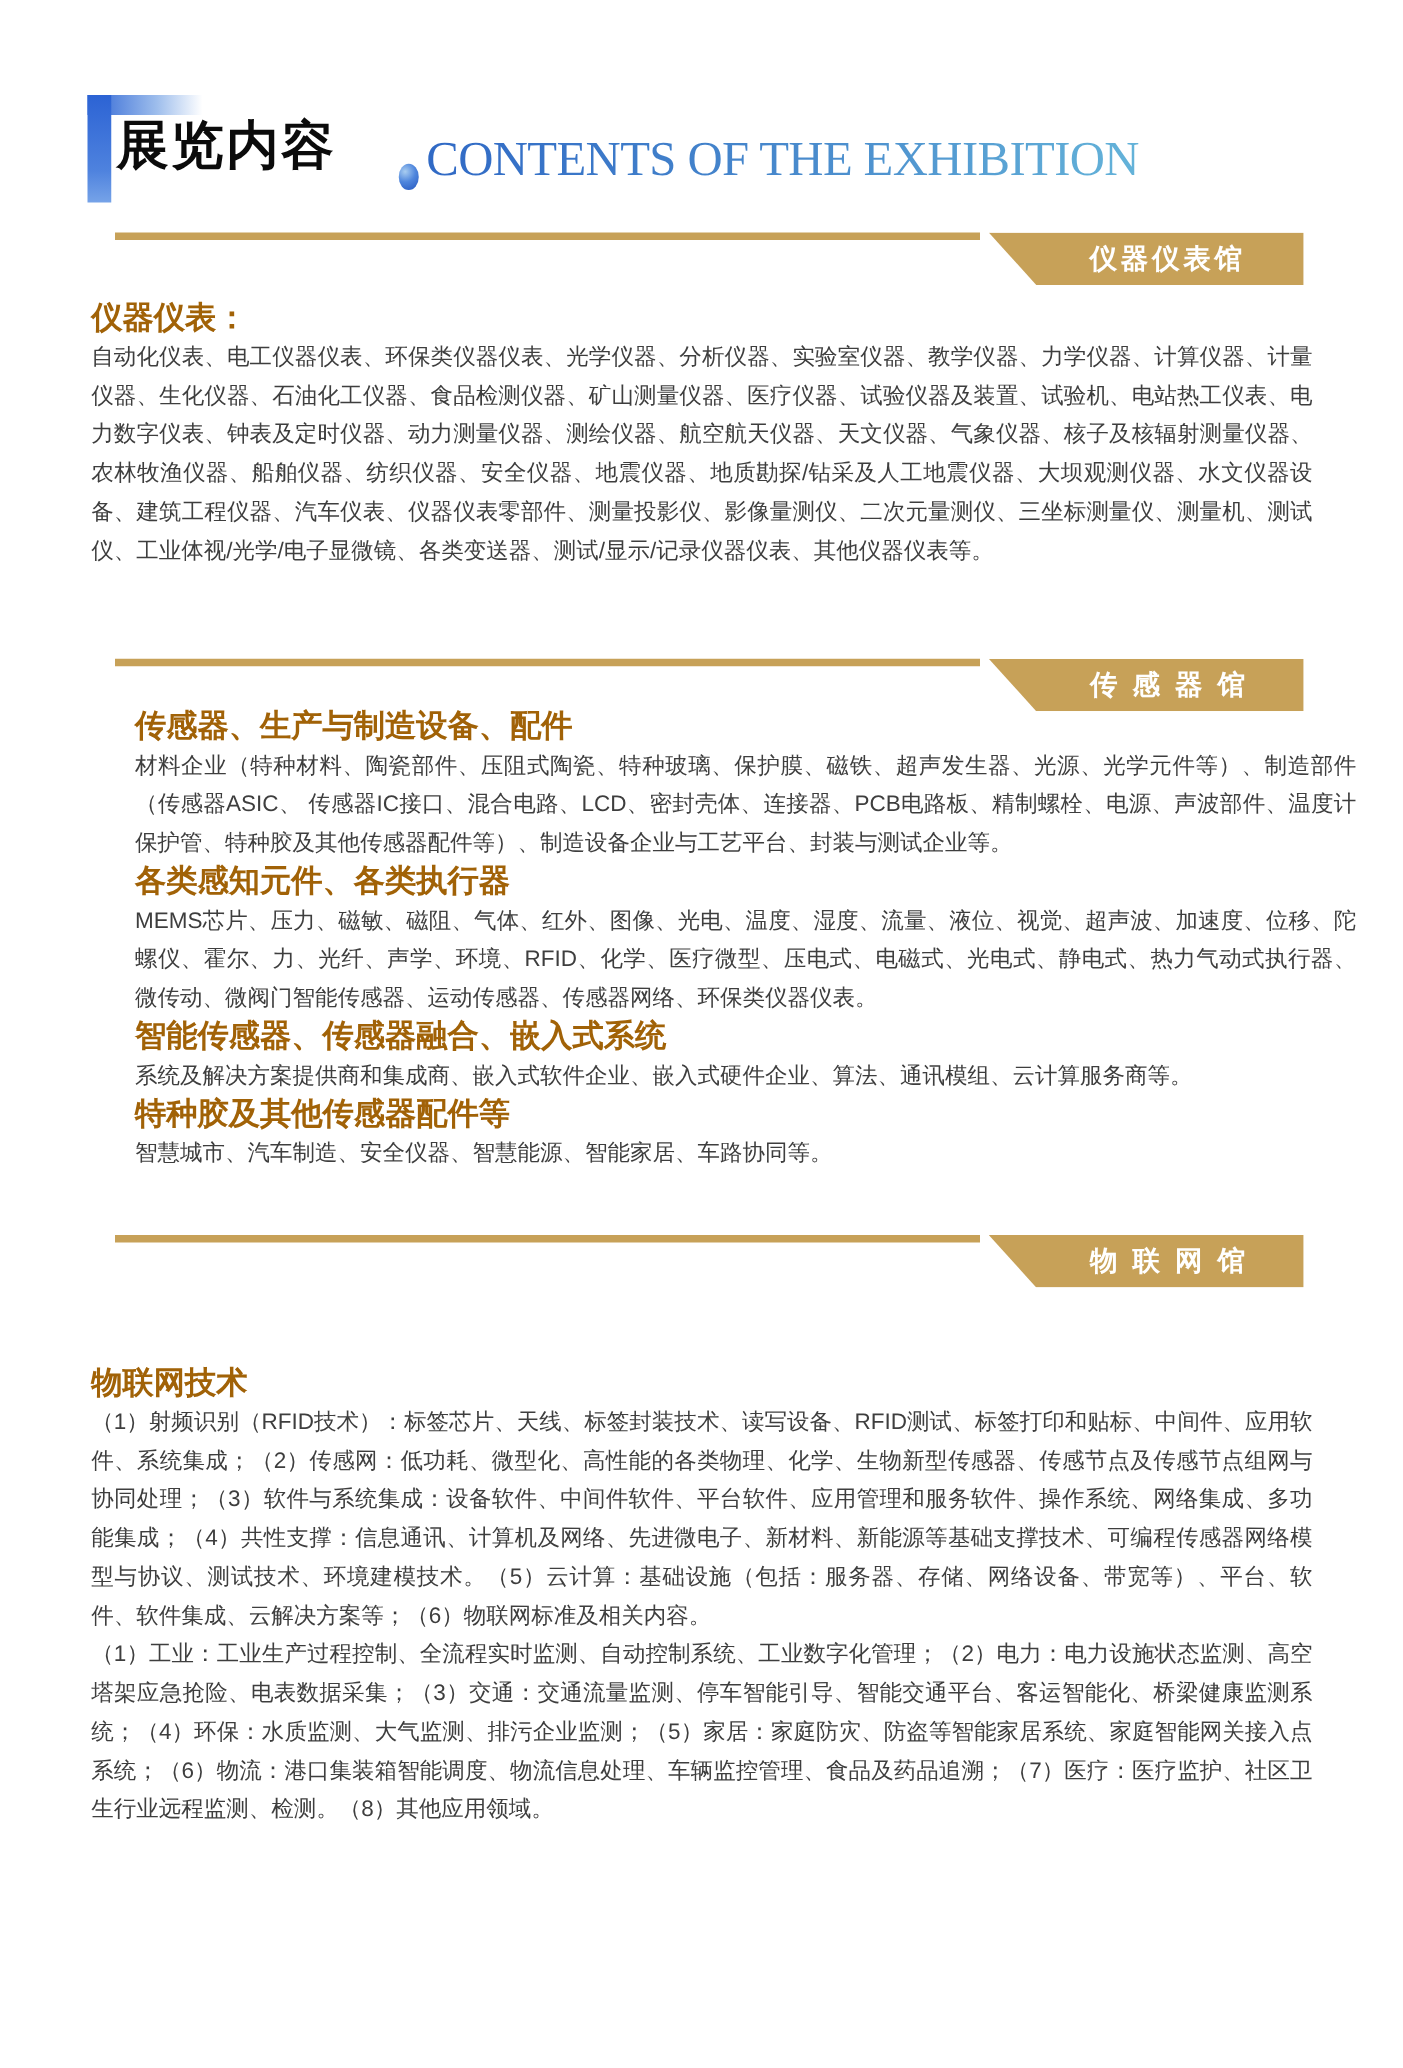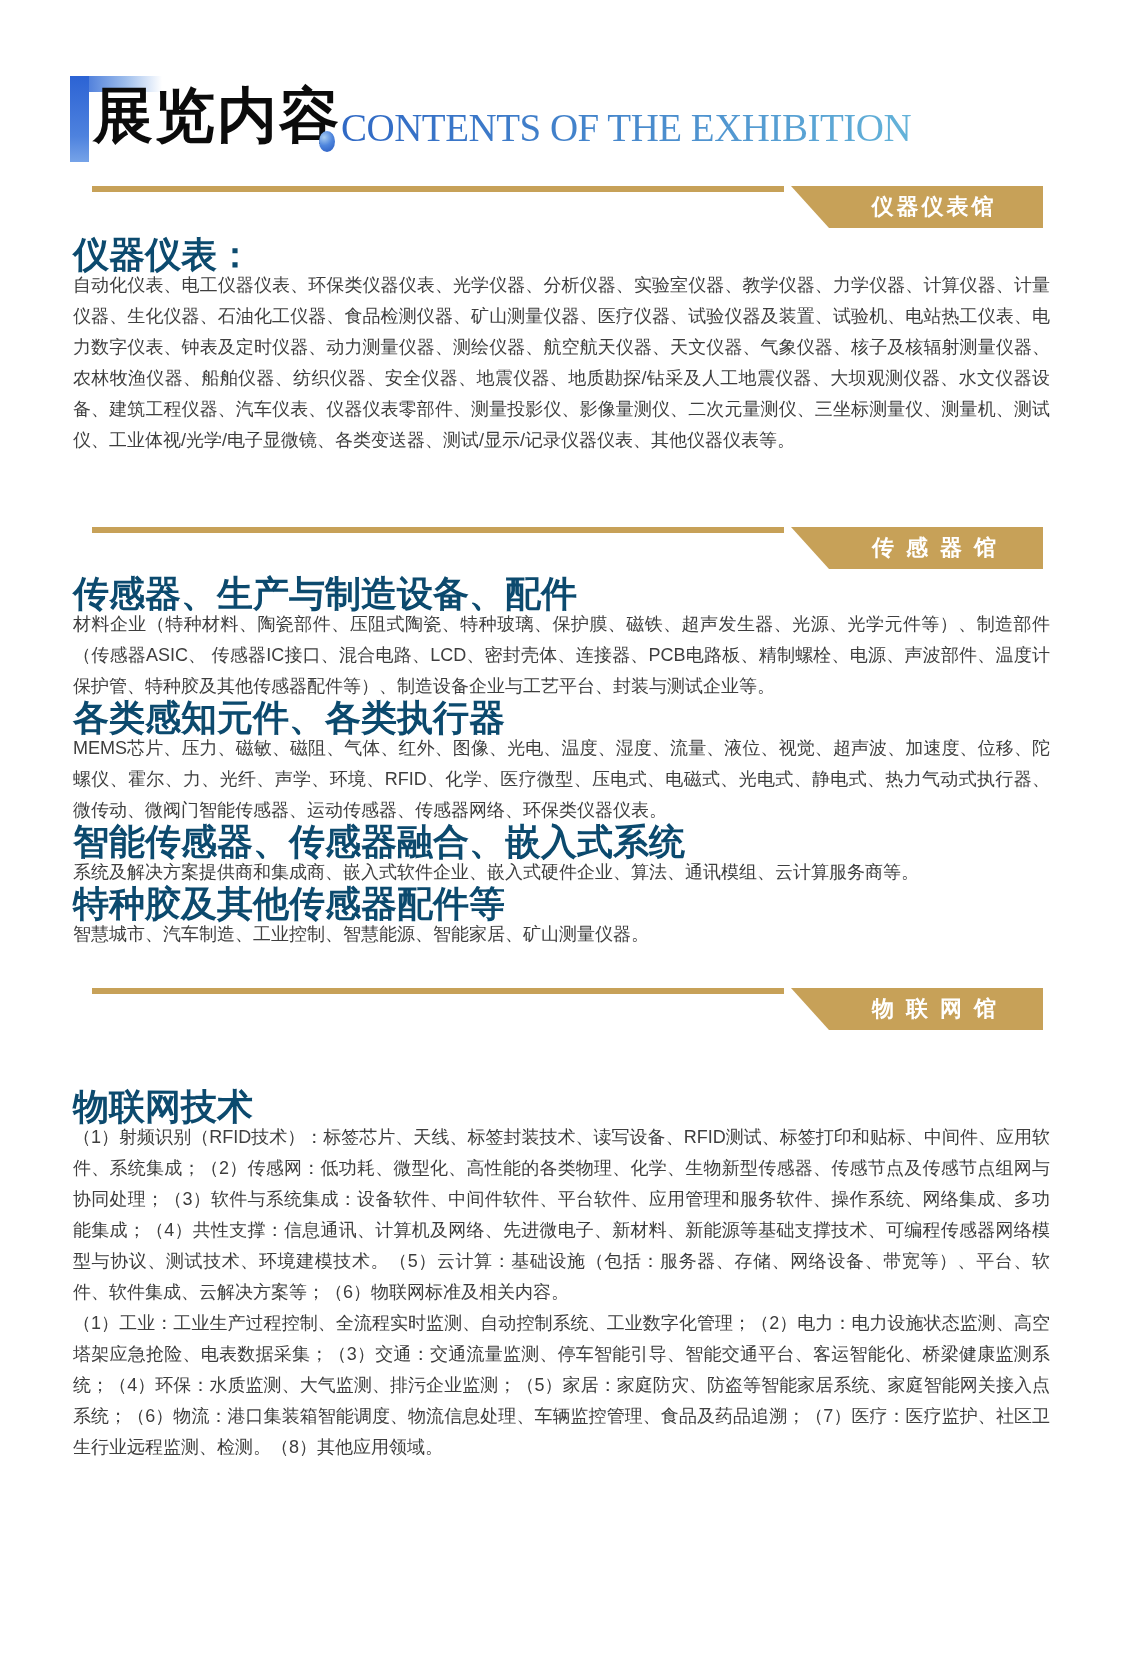--- a/index.html
+++ b/index.html
@@ -13,21 +13,21 @@
   .mark-v {
     position:absolute; left:70px; top:76px; width:19px; height:86px;
     background:linear-gradient(180deg,#2c63d4 0%, #4e82de 70%, #76a3e8 100%);
   }
   .mark-h {
     position:absolute; left:70px; top:76px; width:92px; height:16px;
     background:linear-gradient(90deg,#2c63d4 0%, #9dbdec 60%, rgba(255,255,255,0) 100%);
   }
   .title-cn {
     position:absolute; left:93px; top:80px; margin:0;
-    font-size:60px; font-weight:900; color:#0b0b0b; letter-spacing:2px; line-height:72px;
+    font-size:42px; font-weight:900; color:#0b0b0b; letter-spacing:2px; line-height:72px;
   }
   .title-dot {
     position:absolute; left:319px; top:131px; width:16px; height:21px; border-radius:50%;
     background:radial-gradient(circle at 32% 30%, #a9cdf0 0%, #4f86dd 45%, #2456be 100%);
   }
   .title-en {
     position:absolute; left:341px; top:104px; margin:0;
     font-family:"Liberation Serif", serif; font-weight:normal; font-size:39px; line-height:48px;
     letter-spacing:-0.5px; white-space:nowrap;
     background:linear-gradient(90deg,#3069c5 0%, #4a8ccd 55%, #64b3d9 100%);
@@ -44,24 +44,24 @@
   }
   .banner-label { color:#ffffff; font-weight:bold; font-size:22px; letter-spacing:3px; white-space:nowrap; }
   .banner-label.spaced { letter-spacing:12px; padding-left:12px; }
   #banner1 { top:186px; }
   #banner2 { top:527px;padding-left:10px; }
   #banner3 { top:988px;padding-left:36px; }
 
   
   .content { position:absolute; left:73px; width:977px; }
   #content1 { top:239px; }
-  #content2 { top:578px; }
+  #content2 { top:566px;margin-left:35px; }
   #content3 { top:1091px; }
   .sec-heading {
-    color:#0c4a6e; font-size:36px; font-weight:bold; line-height:31px; margin:0;
+    color:#a16207; font-size:25px; font-weight:bold; line-height:31px; margin:0;
   }
   .sec-body {
     color:#3e3e3e; font-size:18px; line-height:31px; margin:0;
     text-align:justify; text-justify:inter-ideograph;
   }
 </style>
 </head>
 <body>
 
 <div class="page">
@@ -94,21 +94,21 @@
   </div>
 
   <div class="content" id="content2">
     <p class="sec-heading">传感器、生产与制造设备、配件</p>
     <p class="sec-body">材料企业（特种材料、陶瓷部件、压阻式陶瓷、特种玻璃、保护膜、磁铁、超声发生器、光源、光学元件等）、制造部件（传感器ASIC、 传感器IC接口、混合电路、LCD、密封壳体、连接器、PCB电路板、精制螺栓、电源、声波部件、温度计保护管、特种胶及其他传感器配件等）、制造设备企业与工艺平台、封装与测试企业等。</p>
     <p class="sec-heading">各类感知元件、各类执行器</p>
     <p class="sec-body">MEMS芯片、压力、磁敏、磁阻、气体、红外、图像、光电、温度、湿度、流量、液位、视觉、超声波、加速度、位移、陀螺仪、霍尔、力、光纤、声学、环境、RFID、化学、医疗微型、压电式、电磁式、光电式、静电式、热力气动式执行器、微传动、微阀门智能传感器、运动传感器、传感器网络、环保类仪器仪表。</p>
     <p class="sec-heading">智能传感器、传感器融合、嵌入式系统</p>
     <p class="sec-body">系统及解决方案提供商和集成商、嵌入式软件企业、嵌入式硬件企业、算法、通讯模组、云计算服务商等。</p>
     <p class="sec-heading">特种胶及其他传感器配件等</p>
-    <p class="sec-body">智慧城市、汽车制造、工业控制、智慧能源、智能家居、矿山测量仪器。</p>
+    <p class="sec-body">智慧城市、汽车制造、安全仪器、智慧能源、智能家居、车路协同等。</p>
   </div>
 
   <div class="banner" id="banner3">
     <div class="banner-line"></div>
     <div class="banner-shape">
       <span class="banner-label spaced">物联网馆</span>
     </div>
   </div>
 
   <div class="content" id="content3">

